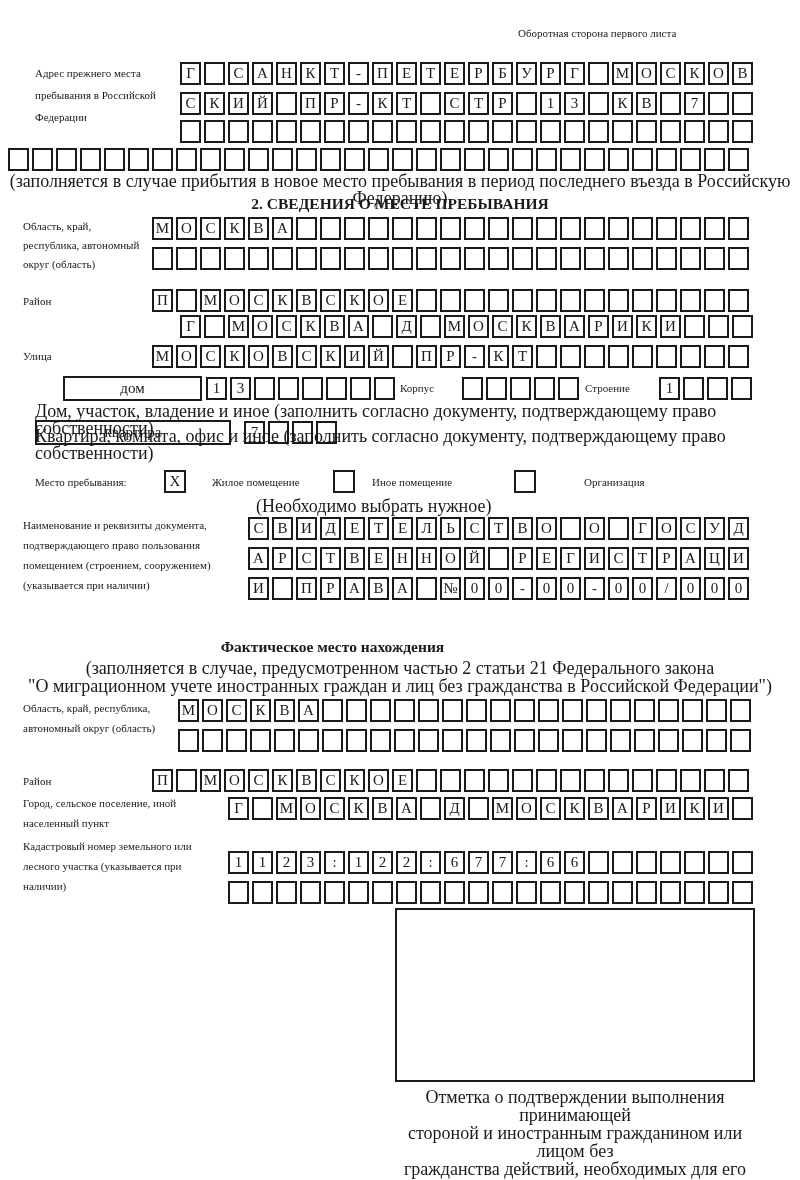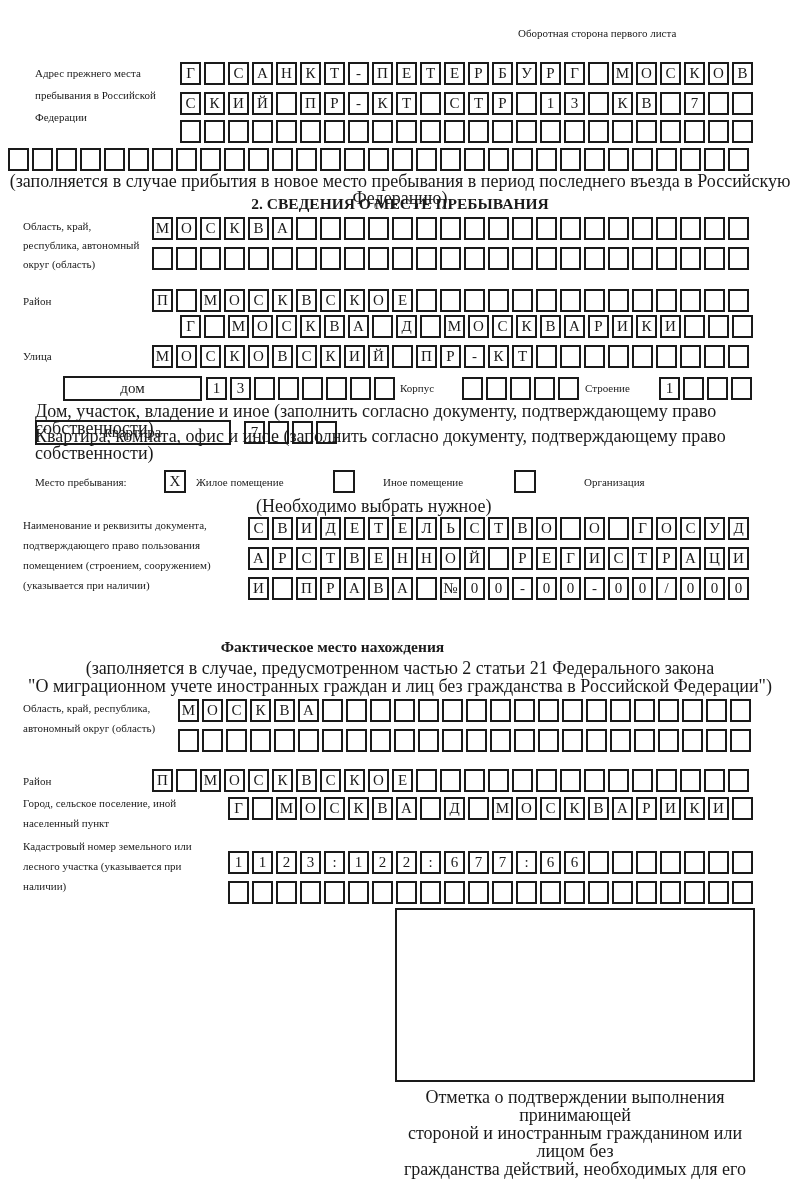--- a/index.html
+++ b/index.html
@@ -319,23 +319,23 @@
   <div class="cellrow" style="left:244px;top:421px;">
       <span class="cell">7</span>
       <span class="cell"></span>
       <span class="cell"></span>
       <span class="cell"></span>
     </div>
   <div class="abs cap" style="left:35px;top:428px;">Квартира, комната, офис и иное (заполнить согласно документу, подтверждающему право собственности)</div>
 
   <div class="abs lbl" style="left:35px;top:473px;">Место пребывания:</div>
   <span class="chk" style="left:164px;top:470px;">X</span>
-  <div class="abs lbl" style="left:196px;top:473px;text-align:right;">Жилое помещение</div>
+  <div class="abs lbl" style="left:212px;top:473px;text-align:right;">Жилое помещение</div>
   <span class="chk" style="left:333px;top:470px;"></span>
-  <div class="abs lbl" style="left:383px;top:473px;">Иное помещение</div>
+  <div class="abs lbl" style="left:372px;top:473px;">Иное помещение</div>
   <span class="chk" style="left:514px;top:470px;"></span>
   <div class="abs lbl" style="left:556px;top:473px;margin-left:28px;">Организация</div>
   <div class="abs cap" style="left:256px;top:498px;">(Необходимо выбрать нужное)</div>
 
   <div class="abs lbl lh20" style="left:23px;top:515px;width:200px;">Наименование и реквизиты документа, подтверждающего право пользования помещением (строением, сооружением) (указывается при наличии)</div>
   <div class="cellrow" style="left:248px;top:517px;">
       <span class="cell">С</span>
       <span class="cell">В</span>
       <span class="cell">И</span>
       <span class="cell">Д</span>

